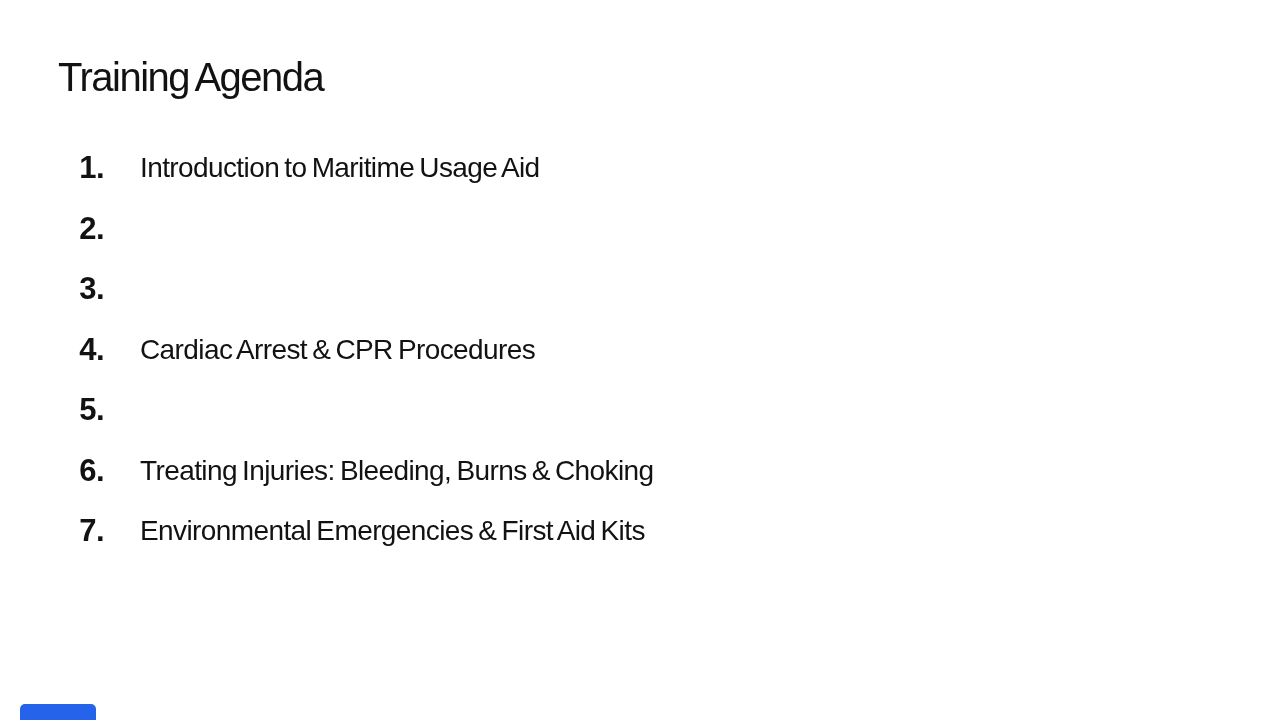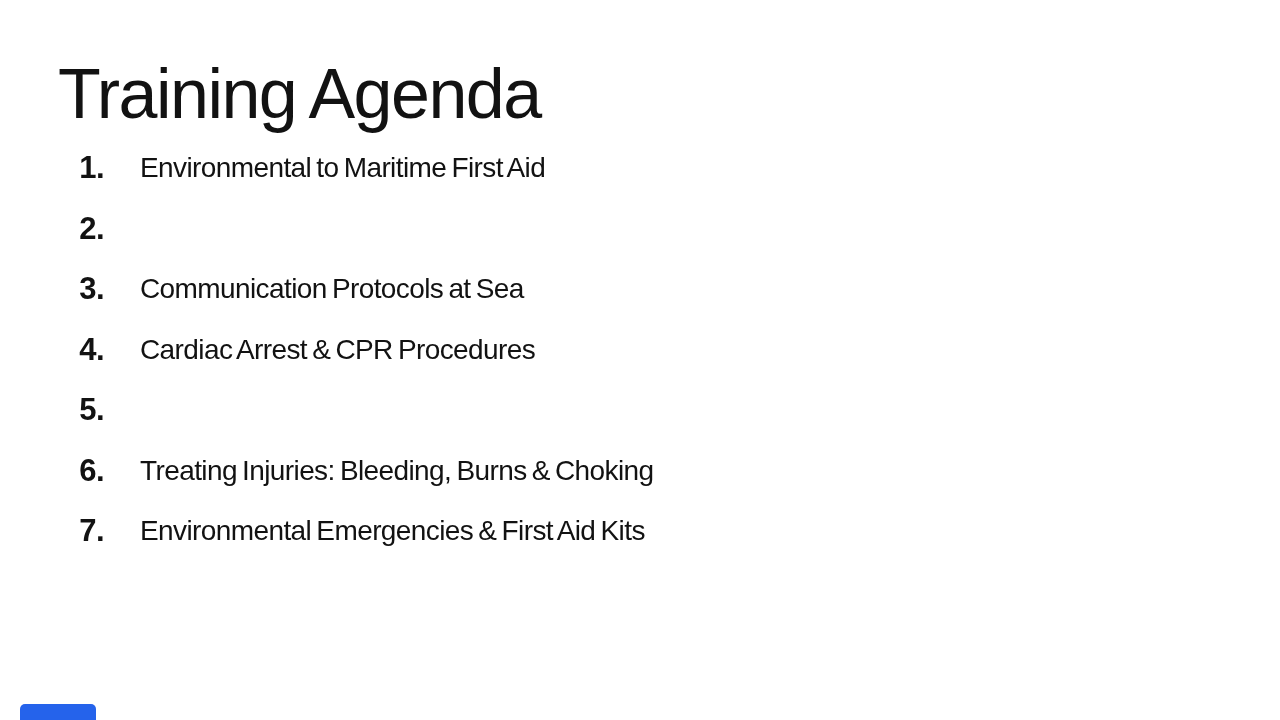--- a/index.html
+++ b/index.html
@@ -18,21 +18,21 @@
   .slide {
     position: absolute;
     inset: 0;
     background: #ffffff;
   }
   .slide-title {
     position: absolute;
     left: 58px;
     top: 54px;
     margin: 0;
-    font-size: 70px;
+    font-size: 40px;
     font-weight: 400;
     line-height: 1.15;
     letter-spacing: -1.5px;
     word-spacing: -2px;
     color: #121212;
     white-space: nowrap;
   }
   .agenda-list {
     position: absolute;
     left: 58px;
@@ -75,30 +75,29 @@
 <body>
 
 <div class="slide">
 
   <h1 class="slide-title">Training Agenda</h1>
 
   <div class="agenda-list">
 
     <div class="agenda-row">
       <span class="agenda-number">1.</span>
-      <span class="agenda-text">Environmental to Maritime First Aid</span>
+      <span class="agenda-text">Introduction to Maritime Usage Aid</span>
     </div>
 
     <div class="agenda-row">
       <span class="agenda-number">2.</span>
     </div>
 
     <div class="agenda-row">
       <span class="agenda-number">3.</span>
-      <span class="agenda-text">Communication Protocols at Sea</span>
     </div>
 
     <div class="agenda-row">
       <span class="agenda-number">4.</span>
       <span class="agenda-text">Cardiac Arrest &amp; CPR Procedures</span>
     </div>
 
     <div class="agenda-row">
       <span class="agenda-number">5.</span>
     </div>

